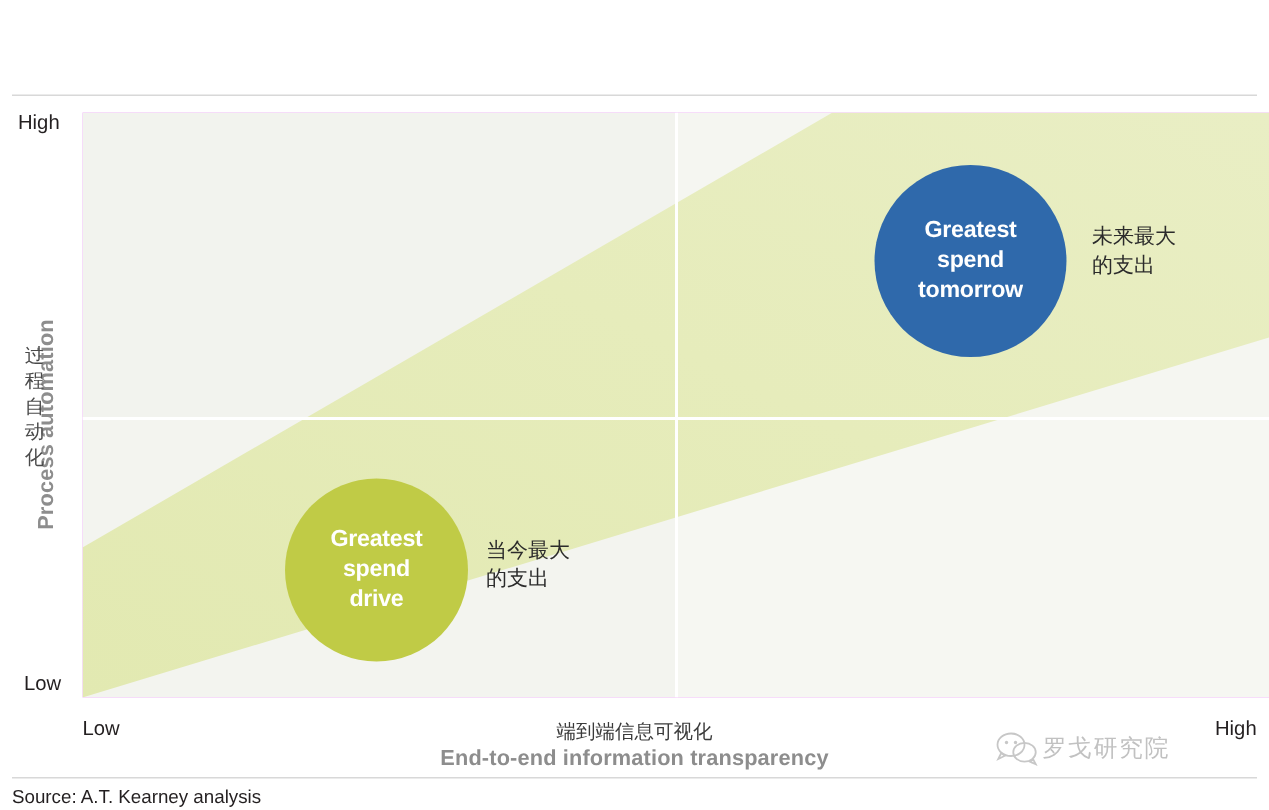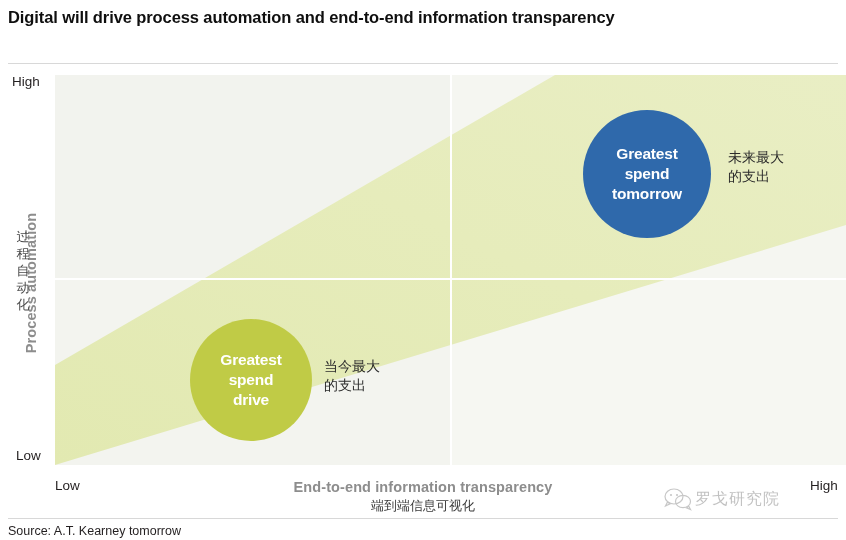--- a/index.html
+++ b/index.html
@@ -241,21 +241,20 @@
     font-size: 16px;
     color: #8f8f8f;
     letter-spacing: 1px;
     font-family: "Liberation Sans", "DejaVu Sans", sans-serif;
   }
 </style>
 </head>
 <body>
 
 <div id="figure-header">
-  <div id="figure-title">Digital will drive process automation and end-to-end information transparency</div>
 </div>
 <div id="header-rule"></div>
 
 <div id="chart-frame">
 
   <div id="label-high-y">High</div>
   <div id="label-low-y">Low</div>
 
   <div id="label-low-x">Low</div>
   <div id="label-high-x">High</div>
@@ -313,30 +312,30 @@
     </div>
 
     <div id="annot-today" class="bubble-annot">
       <div>当今最大</div>
       <div>的支出</div>
     </div>
   </div>
 </div>
 
 <div id="xaxis-title-block">
+  <div id="xaxis-title-zh">端到端信息可视化</div>
   <div id="xaxis-title-en">End-to-end information transparency</div>
-  <div id="xaxis-title-zh">端到端信息可视化</div>
 </div>
 
 <div id="watermark">
   <svg width="30" height="24" viewBox="0 0 30 24">
     <ellipse cx="11" cy="9.5" rx="9" ry="7.5" fill="none" stroke="#9a9a9a" stroke-width="1.2"></ellipse>
     <path d="M4.5 15 L2.5 19 L7 16.8 Z" fill="none" stroke="#9a9a9a" stroke-width="1.2"></path>
     <ellipse cx="20" cy="14.5" rx="7.5" ry="6.2" fill="none" stroke="#9a9a9a" stroke-width="1.2"></ellipse>
     <path d="M25.8 19.3 L27.5 22.5 L23.5 20.8 Z" fill="none" stroke="#9a9a9a" stroke-width="1.2"></path>
     <circle cx="8" cy="8" r="1.1" fill="#9a9a9a"></circle>
     <circle cx="14" cy="8" r="1.1" fill="#9a9a9a"></circle>
   </svg>
   <div id="watermark-text">罗戈研究院</div>
 </div>
 
 <div id="footer-rule"></div>
-<div id="source-note">Source: A.T. Kearney tomorrow</div>
+<div id="source-note">Source: A.T. Kearney analysis</div>
 
 </body></html>

